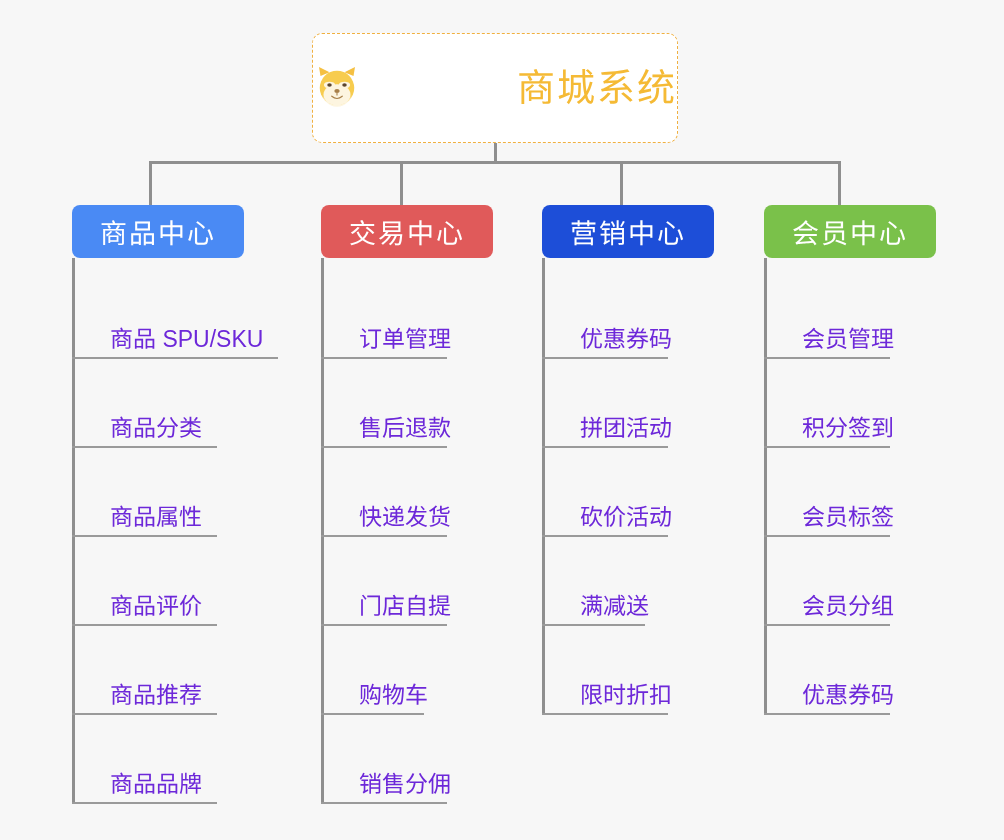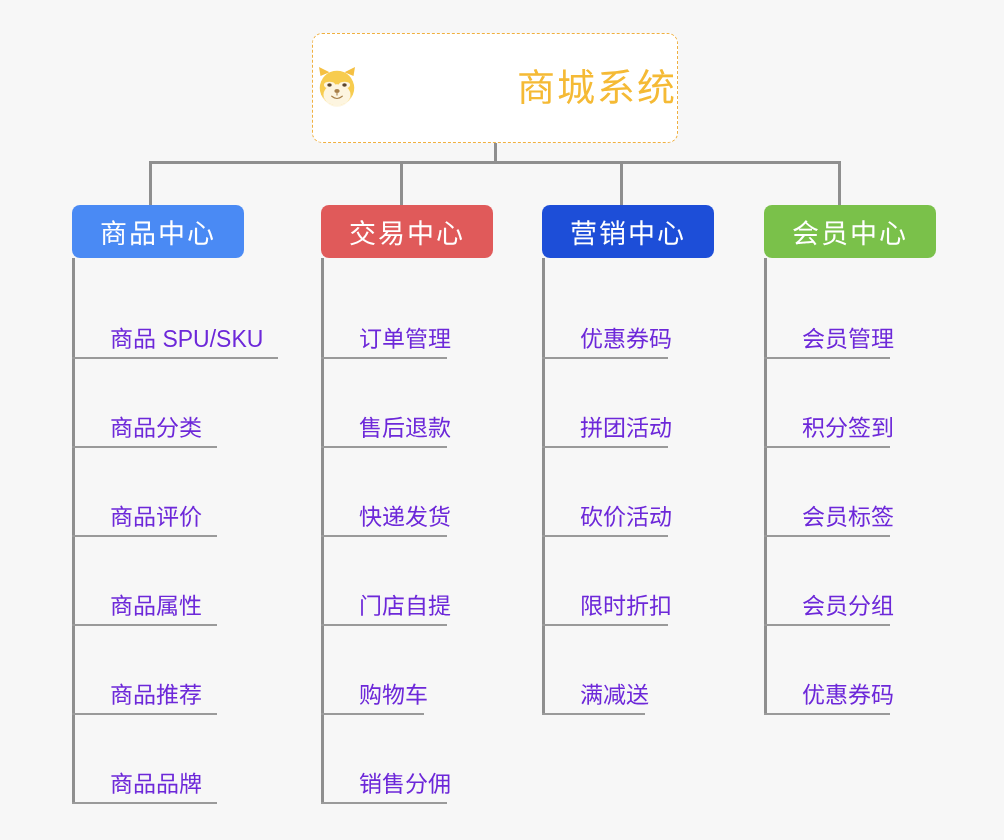--- a/index.html
+++ b/index.html
@@ -187,25 +187,25 @@
       <div class="spine" style="background: rgb(143, 143, 143);"></div>
       <div class="leaf-item">
         <span class="leaf-text">商品 SPU/SKU</span>
         <span class="leaf-underline" style="width: 206px;"></span>
       </div>
       <div class="leaf-item">
         <span class="leaf-text">商品分类</span>
         <span class="leaf-underline" style="width: 145px;"></span>
       </div>
       <div class="leaf-item">
+        <span class="leaf-text">商品属性</span>
+        <span class="leaf-underline" style="width: 145px;"></span>
+      </div>
+      <div class="leaf-item">
         <span class="leaf-text">商品评价</span>
-        <span class="leaf-underline" style="width: 145px;"></span>
-      </div>
-      <div class="leaf-item">
-        <span class="leaf-text">商品属性</span>
         <span class="leaf-underline" style="width: 145px;"></span>
       </div>
       <div class="leaf-item">
         <span class="leaf-text">商品推荐</span>
         <span class="leaf-underline" style="width: 145px;"></span>
       </div>
       <div class="leaf-item">
         <span class="leaf-text">商品品牌</span>
         <span class="leaf-underline" style="width: 145px;"></span>
       </div>
@@ -257,26 +257,26 @@
       </div>
       <div class="leaf-item">
         <span class="leaf-text">拼团活动</span>
         <span class="leaf-underline" style="width: 126px;"></span>
       </div>
       <div class="leaf-item">
         <span class="leaf-text">砍价活动</span>
         <span class="leaf-underline" style="width: 126px;"></span>
       </div>
       <div class="leaf-item">
-        <span class="leaf-text">限时折扣</span>
-        <span class="leaf-underline" style="width: 126px;"></span>
-      </div>
-      <div class="leaf-item">
         <span class="leaf-text">满减送</span>
         <span class="leaf-underline" style="width: 103px;"></span>
+      </div>
+      <div class="leaf-item">
+        <span class="leaf-text">限时折扣</span>
+        <span class="leaf-underline" style="width: 126px;"></span>
       </div>
     </div>
   </div>
 
   <div class="column" id="col-3">
     <div class="cat-header" style="background: rgb(122, 193, 74);">
       <span>会员中心</span>
     </div>
     <div class="leaf-list">
       <div class="spine" style="background: rgb(143, 143, 143);"></div>

